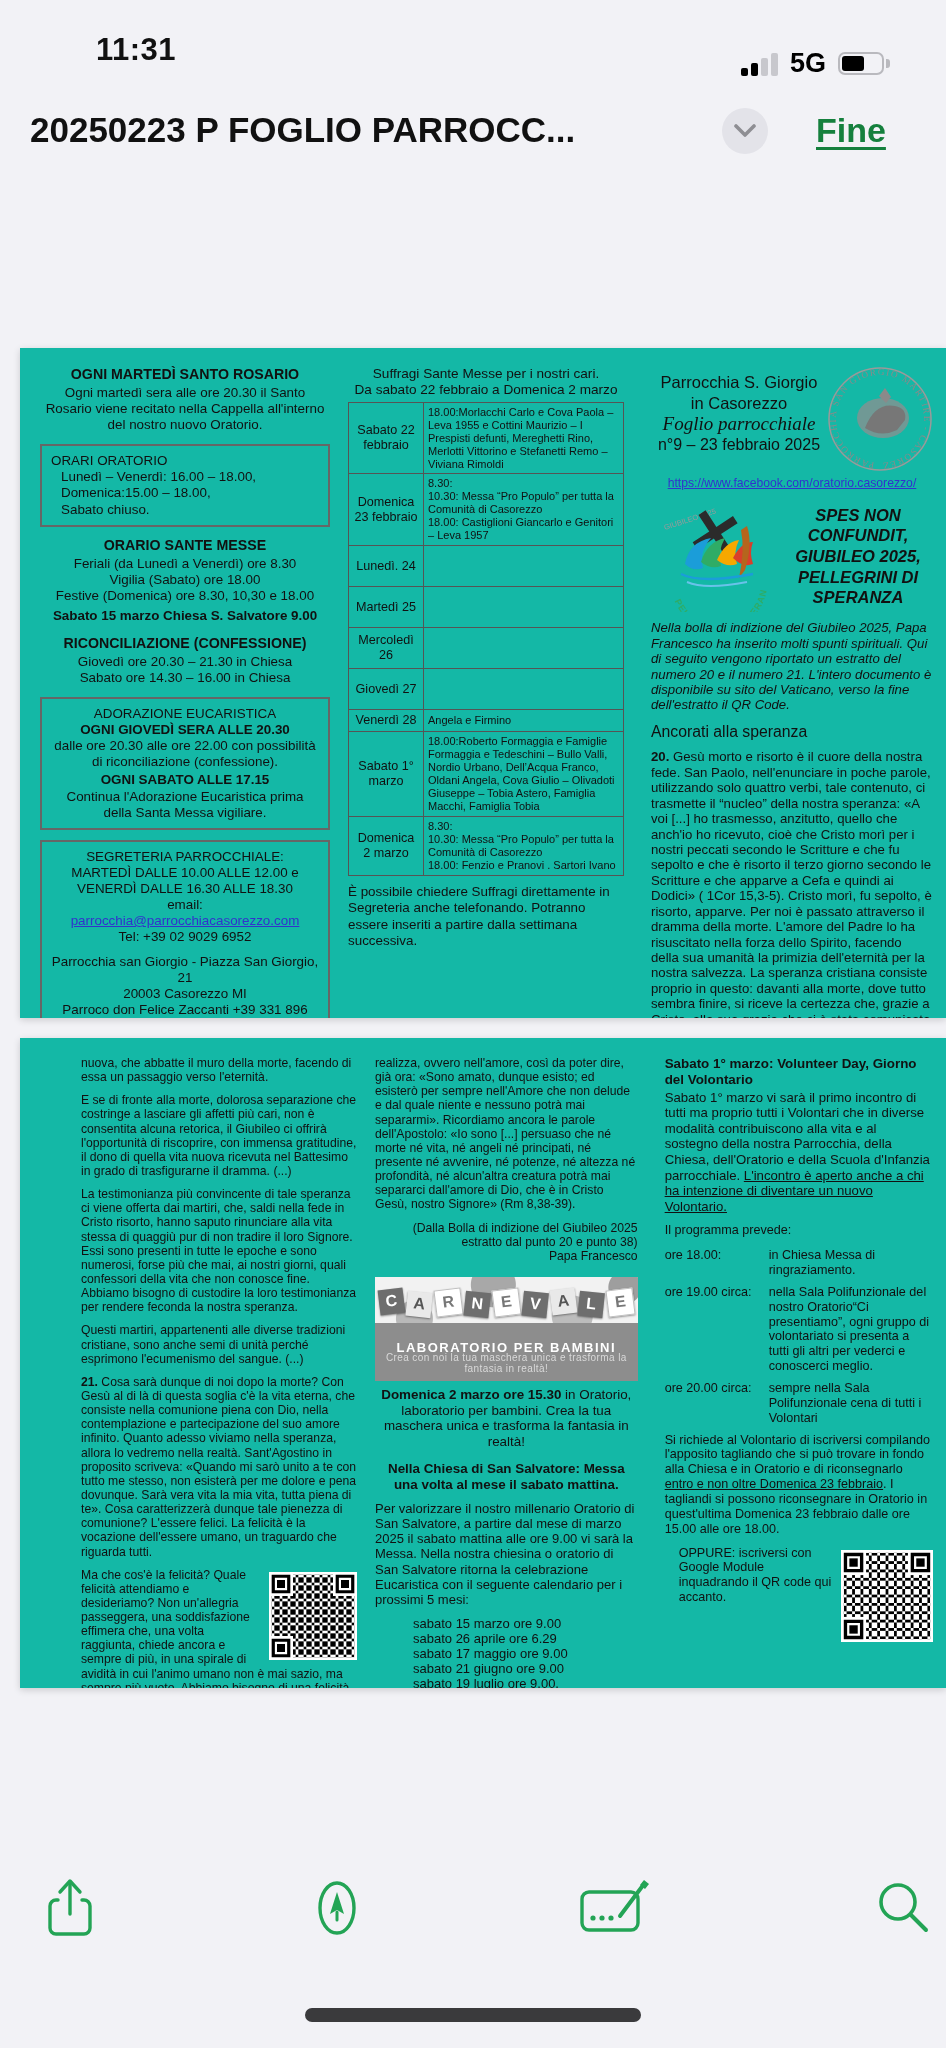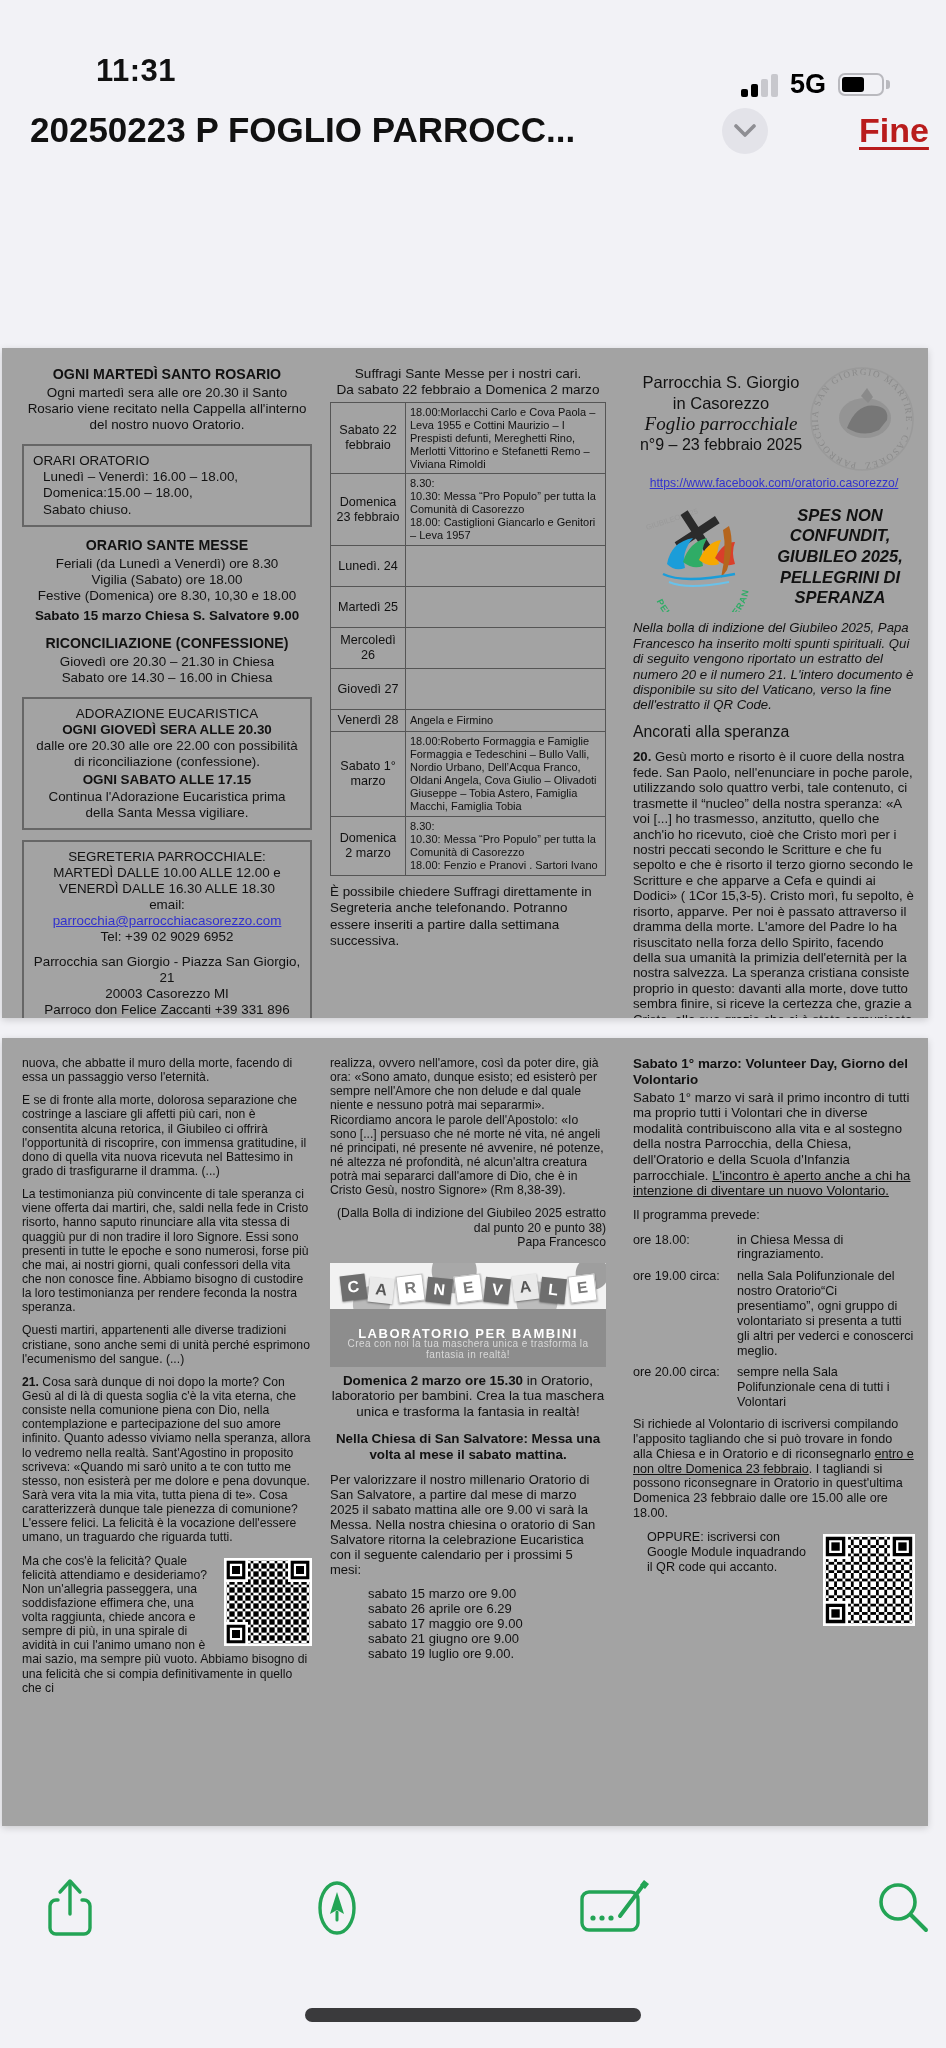--- a/index.html
+++ b/index.html
@@ -4,43 +4,43 @@
 <style>
   html,body{margin:0;padding:0;}
   body{
     width:946px;height:2048px;position:relative;overflow:hidden;
     background:#f2f2f6;
     font-family:"Liberation Sans",sans-serif;
     color:#111;
     -webkit-font-smoothing:antialiased;
   }
   
-  .status-bar{position:absolute;top:0;left:0;width:946px;height:90px;margin-top:21px;}
+  .status-bar{position:absolute;top:0;left:0;width:946px;height:90px;}
   .time{position:absolute;left:96px;top:32px;font-size:31px;font-weight:700;letter-spacing:.5px;}
   .status-right{position:absolute;right:62px;top:48px;display:flex;align-items:center;gap:12px;}
   .sigbars{display:flex;align-items:flex-end;gap:3px;height:24px;}
   .sigbars i{display:block;width:7px;border-radius:2px;background:#000;}
   .sigbars i:nth-child(1){height:8px}
   .sigbars i:nth-child(2){height:13px}
   .sigbars i:nth-child(3){height:18px;background:#c8c8cd}
   .sigbars i:nth-child(4){height:23px;background:#c8c8cd}
   .net{font-size:27px;font-weight:600;color:#000;}
   .battery{position:relative;width:46px;height:23px;}
   .battery .shell{position:absolute;inset:0;border:2px solid #b9b9be;border-radius:7px;}
   .battery .lvl{position:absolute;left:4px;top:4px;bottom:4px;width:22px;background:#000;border-radius:3px;}
   .battery .cap{position:absolute;right:-6px;top:7px;width:4px;height:9px;background:#b9b9be;border-radius:0 3px 3px 0;}
   
   .titlebar{position:absolute;top:104px;left:0;width:946px;height:70px;}
   .doc-title{position:absolute;left:30px;top:6px;width:690px;font-size:35px;font-weight:700;white-space:nowrap;overflow:hidden;}
   .chev-btn{position:absolute;left:722px;top:4px;width:46px;height:46px;border-radius:50%;background:#e3e3e9;display:flex;align-items:center;justify-content:center;}
-  .done-link{position:absolute;left:859px;top:7px;font-size:34px;font-weight:600;color:#b91c1c;text-decoration:underline;text-underline-offset:5px;}
-  
-  .page{position:absolute;left:2px;width:926px;background:#a3a3a3;box-shadow:0 2px 7px rgba(0,0,0,.16);box-sizing:border-box;overflow:hidden;}
+  .done-link{position:absolute;left:816px;top:7px;font-size:34px;font-weight:600;color:#15803d;text-decoration:underline;text-underline-offset:5px;}
+  
+  .page{position:absolute;left:20px;width:926px;background:#14b8a6;box-shadow:0 2px 7px rgba(0,0,0,.16);box-sizing:border-box;overflow:hidden;}
   #page1{top:348px;height:670px;}
-  #page2{top:1038px;height:788px;}
+  #page2{top:1038px;height:650px;padding-left:41px;}
   .cols{display:flex;padding:18px 13px 0 20px;}
   .c1{width:290px;}
   .c2{width:276px;margin-left:18px;}
   .c3{width:282px;margin-left:27px;}
   .p{margin:0 0 9px 0;}
   .ctr{text-align:center;}
   .rt{text-align:right;}
   .b{font-weight:700;}
   .i{font-style:italic;}
   .u{text-decoration:underline;}

